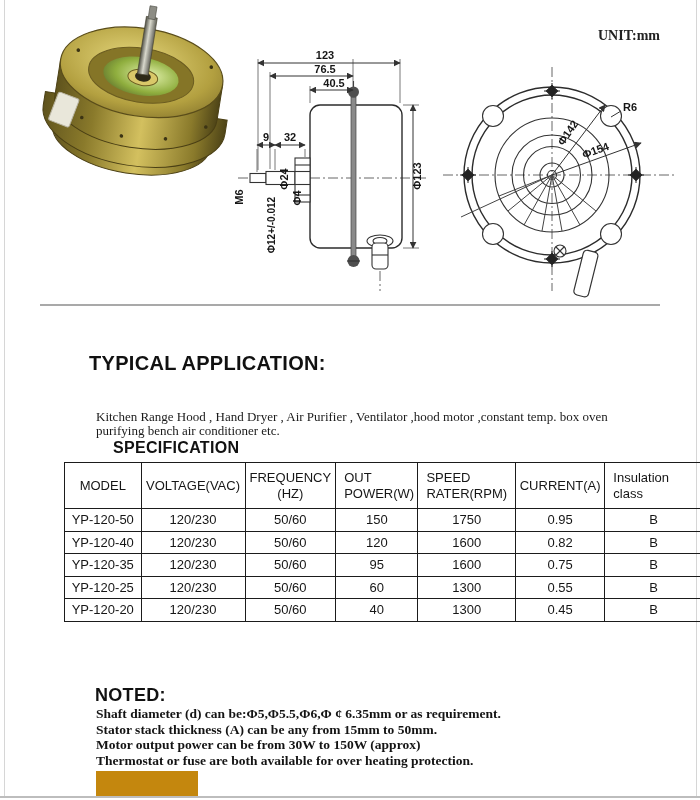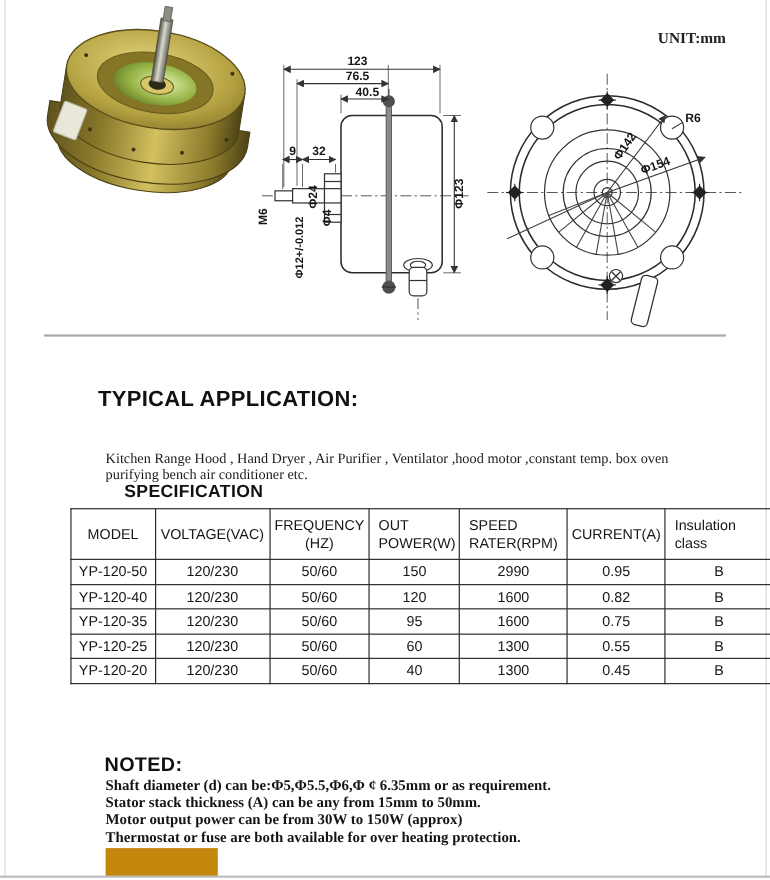--- a/index.html
+++ b/index.html
@@ -284,21 +284,21 @@
             <span class="hl">class</span>
           </th>
       </tr>
     </thead>
     <tbody>
       <tr>
         <td>YP-120-50</td>
         <td>120/230</td>
         <td>50/60</td>
         <td>150</td>
-        <td>2990</td>
+        <td>1750</td>
         <td>0.95</td>
         <td>B</td>
       </tr>
       <tr>
         <td>YP-120-40</td>
         <td>120/230</td>
         <td>50/60</td>
         <td>120</td>
         <td>1600</td>
         <td>0.82</td>

